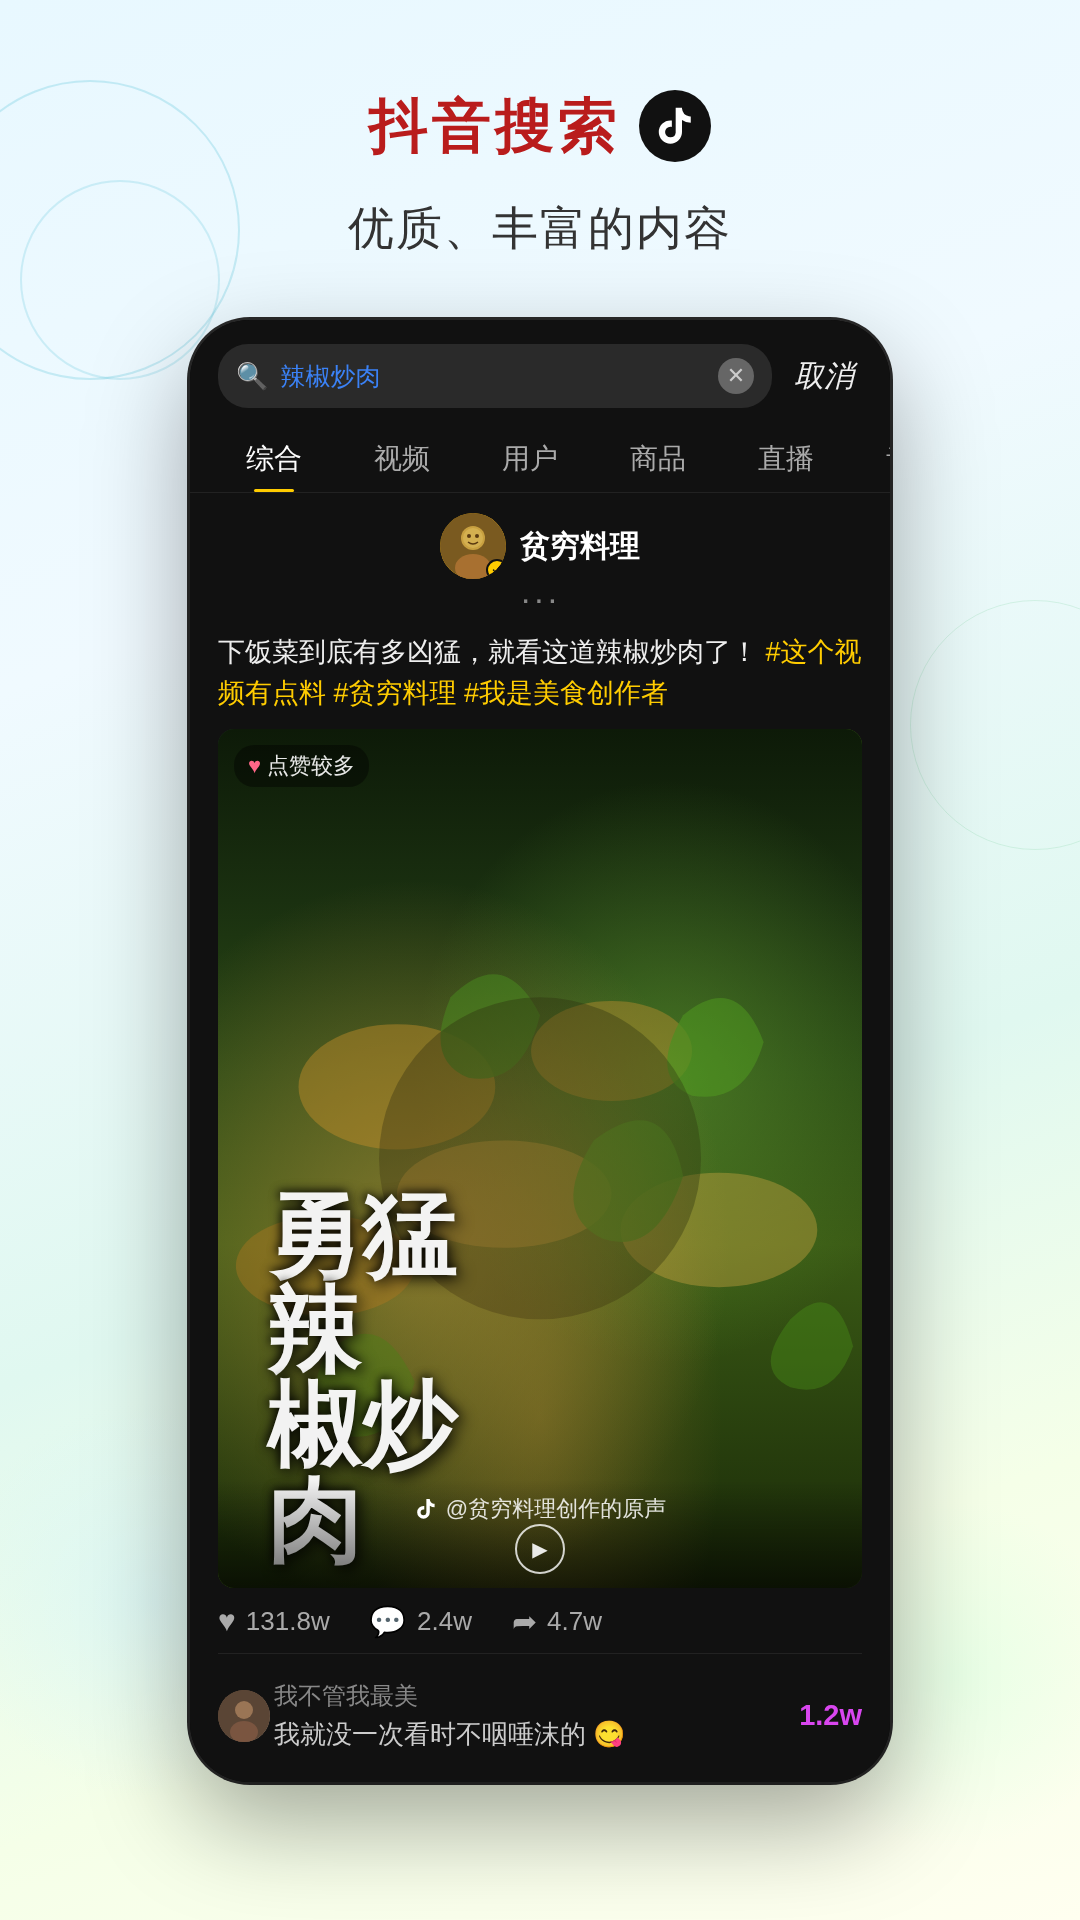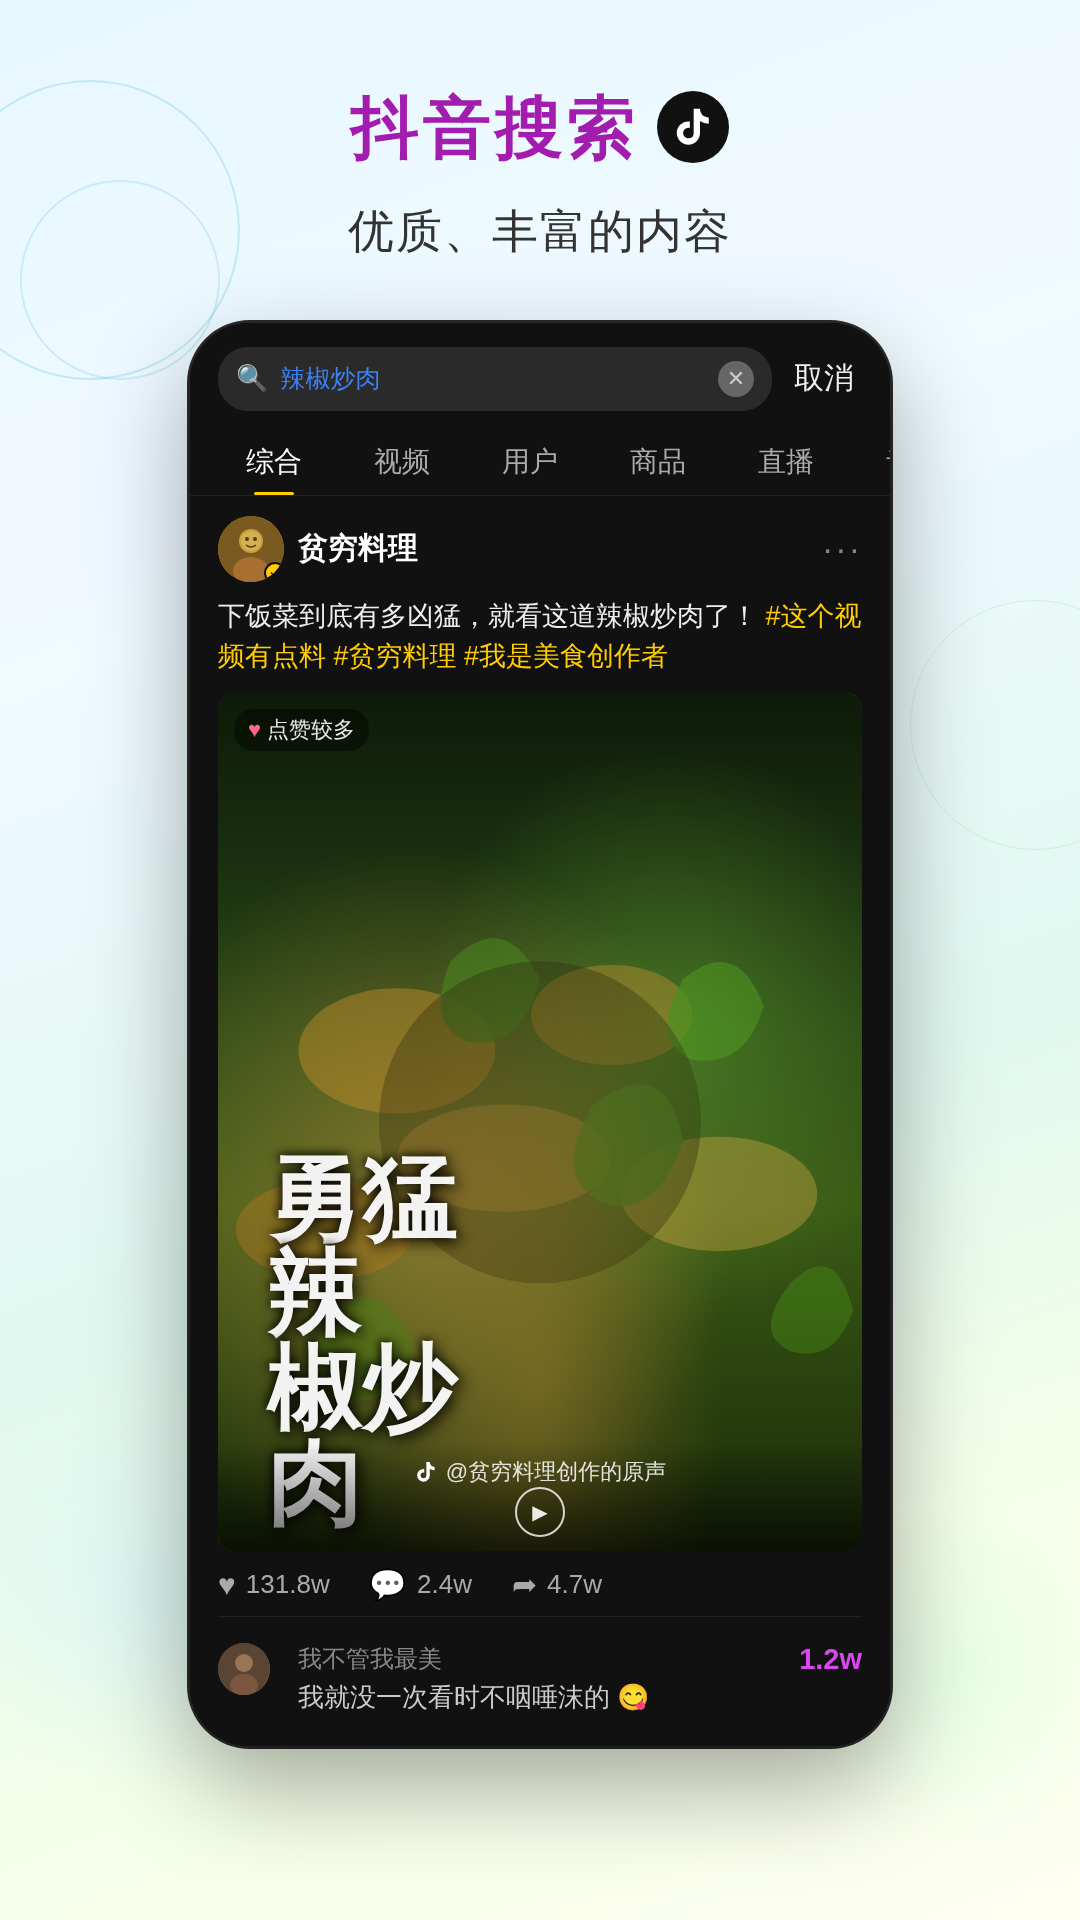--- a/index.html
+++ b/index.html
@@ -51,23 +51,23 @@
     }
 
     
     .header {
       text-align: center;
       padding: 90px 80px 40px;
       position: relative;
       z-index: 2;
     }
     .header-title {
-      font-size: 68px;
+      font-size: 59px;
       font-weight: 900;
-      color: #a21caf;
+      color: #b91c1c;
       letter-spacing: 4px;
       display: flex;
       align-items: center;
       justify-content: center;
       gap: 10px;
       line-height: 1.1;
     }
     .tiktok-icon {
       display: inline-flex;
       align-items: center;
@@ -145,20 +145,21 @@
       color: #ccc;
       font-size: 22px;
       flex-shrink: 0;
     }
     .search-cancel {
       color: #eee;
       font-size: 30px;
       white-space: nowrap;
       flex-shrink: 0;
       padding: 0 8px;
+      font-style: italic;
     }
 
     
     .tabs {
       display: flex;
       background: #111;
       padding: 0 28px;
       border-bottom: 1px solid #222;
       gap: 16px;
     }
@@ -187,20 +188,21 @@
       background: #111;
       padding: 20px 28px;
     }
 
     
     .post-header {
       display: flex;
       align-items: center;
       justify-content: space-between;
       margin-bottom: 14px;
+      flex-direction: column;
     }
     .post-user {
       display: flex;
       align-items: center;
       gap: 14px;
     }
     .avatar {
       width: 66px; height: 66px;
       border-radius: 50%;
       background: linear-gradient(135deg, #8B6914 0%, #D4A017 50%, #8B6914 100%);
@@ -332,22 +334,22 @@
       font-size: 26px;
     }
     .eng-icon { font-size: 30px; }
 
     
     .comments {
       padding-top: 16px;
     }
     .comment-item {
       display: flex;
-      align-items: flex-start;
-      gap: 28px;
+      align-items: center;
+      gap: 4px;
       padding: 10px 0;
     }
     .comment-avatar {
       width: 52px; height: 52px;
       border-radius: 50%;
       background: linear-gradient(135deg, #4a3a2a, #7a6a5a);
       flex-shrink: 0;
       display: flex; align-items: center; justify-content: center;
       overflow: hidden;
     }

